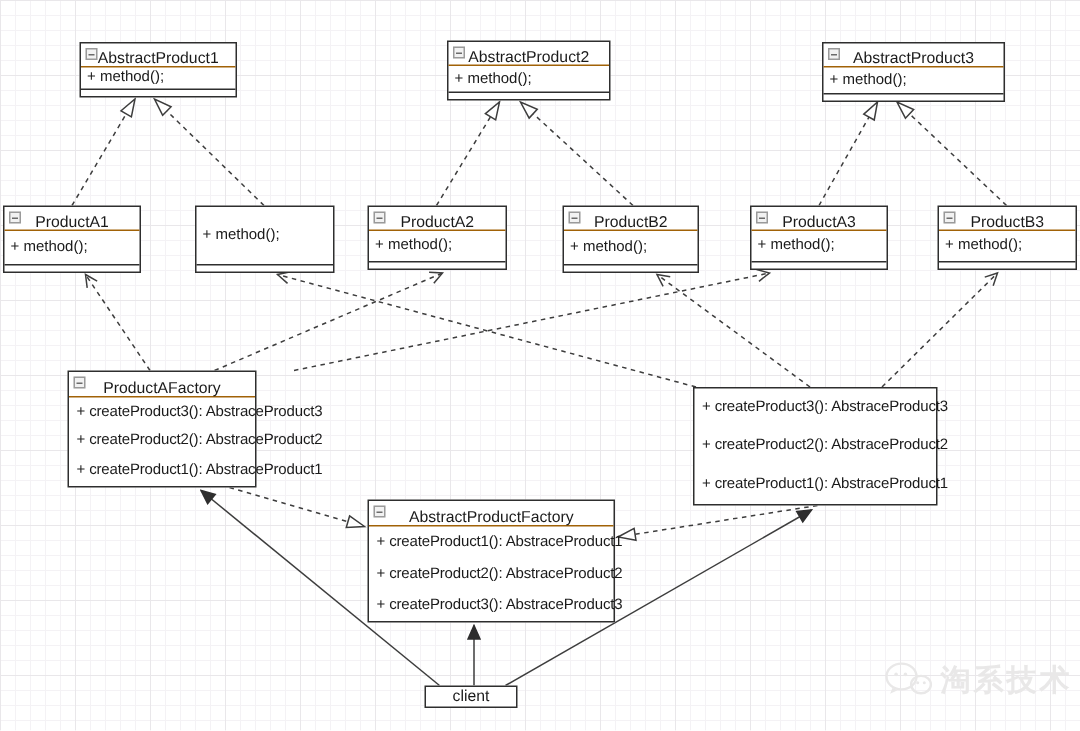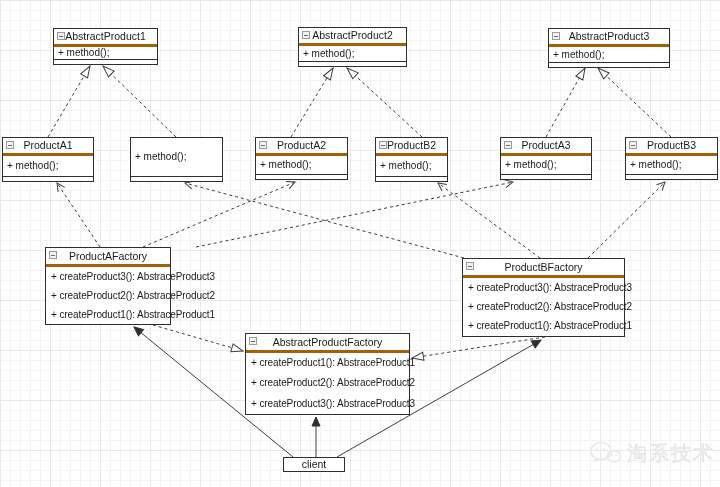--- a/index.html
+++ b/index.html
@@ -14,22 +14,22 @@
       linear-gradient(to bottom,#f4f2f5 1px,transparent 1px);
     background-size:50px 50px,50px 50px,10px 10px,10px 10px;
   }
   .wires{position:absolute;left:0;top:0;z-index:1;}
   .cls{
     position:absolute;z-index:2;box-sizing:border-box;
     background:#fff;border:1px solid #2e2e2e;
     display:flex;flex-direction:column;
   }
   .hd{
-    flex:0 0 15px;border-bottom:3px solid #a16207;
-    position:relative;display:flex;align-items:center;justify-content:center;
+    flex:0 0 15px;border-bottom:1px solid #a16207;
+    position:relative;display:flex;align-items:flex-end;justify-content:center;
   }
   .hd .ttl{font-size:10.5px;line-height:1;white-space:nowrap;}
   .ci{
     position:absolute;left:3px;top:3px;width:8px;height:8px;
     border:1px solid #9a9a9a;background:#f2f2f2;box-sizing:border-box;
   }
   .ci::after{
     content:"";position:absolute;left:1px;right:1px;top:2.5px;height:1px;background:#6b6b6b;
   }
   .bd{flex:1;display:flex;flex-direction:column;justify-content:space-around;}
@@ -132,32 +132,32 @@
     <div class="ft"></div>
   </div>
 
   <div class="cls" style="left:130px;top:137px;width:93px;height:45px">
     <div class="bd">
         <div class="row">+ method();</div>
       </div>
     <div class="ft"></div>
   </div>
 
-  <div class="cls" style="left:255px;top:137px;width:93px;height:43px">
+  <div class="cls" style="left:245px;top:137px;width:93px;height:43px">
     <div class="hd">
       <span class="ci"></span>
       <span class="ttl">ProductA2</span>
     </div>
     <div class="bd">
         <div class="row">+ method();</div>
       </div>
     <div class="ft"></div>
   </div>
 
-  <div class="cls" style="left:375px;top:137px;width:73px;height:45px">
+  <div class="cls" style="left:375px;top:137px;width:91px;height:45px">
     <div class="hd">
       <span class="ci"></span>
       <span class="ttl">ProductB2</span>
     </div>
     <div class="bd">
         <div class="row">+ method();</div>
       </div>
     <div class="ft"></div>
   </div>
 
@@ -189,24 +189,20 @@
       <span class="ttl">ProductAFactory</span>
     </div>
     <div class="bd">
       <div class="row">+ createProduct3(): AbstraceProduct3</div>
       <div class="row">+ createProduct2(): AbstraceProduct2</div>
       <div class="row">+ createProduct1(): AbstraceProduct1</div>
     </div>
   </div>
 
   <div class="cls fac" style="left:462px;top:258px;width:163px;height:79px">
-    <div class="hd" style="flex-basis:16px">
-      <span class="ci"></span>
-      <span class="ttl">ProductBFactory</span>
-    </div>
     <div class="bd">
       <div class="row">+ createProduct3(): AbstraceProduct3</div>
       <div class="row">+ createProduct2(): AbstraceProduct2</div>
       <div class="row">+ createProduct1(): AbstraceProduct1</div>
     </div>
   </div>
 
   <div class="cls fac" style="left:245px;top:333px;width:165px;height:82px">
     <div class="hd" style="flex-basis:16px">
       <span class="ci"></span>

